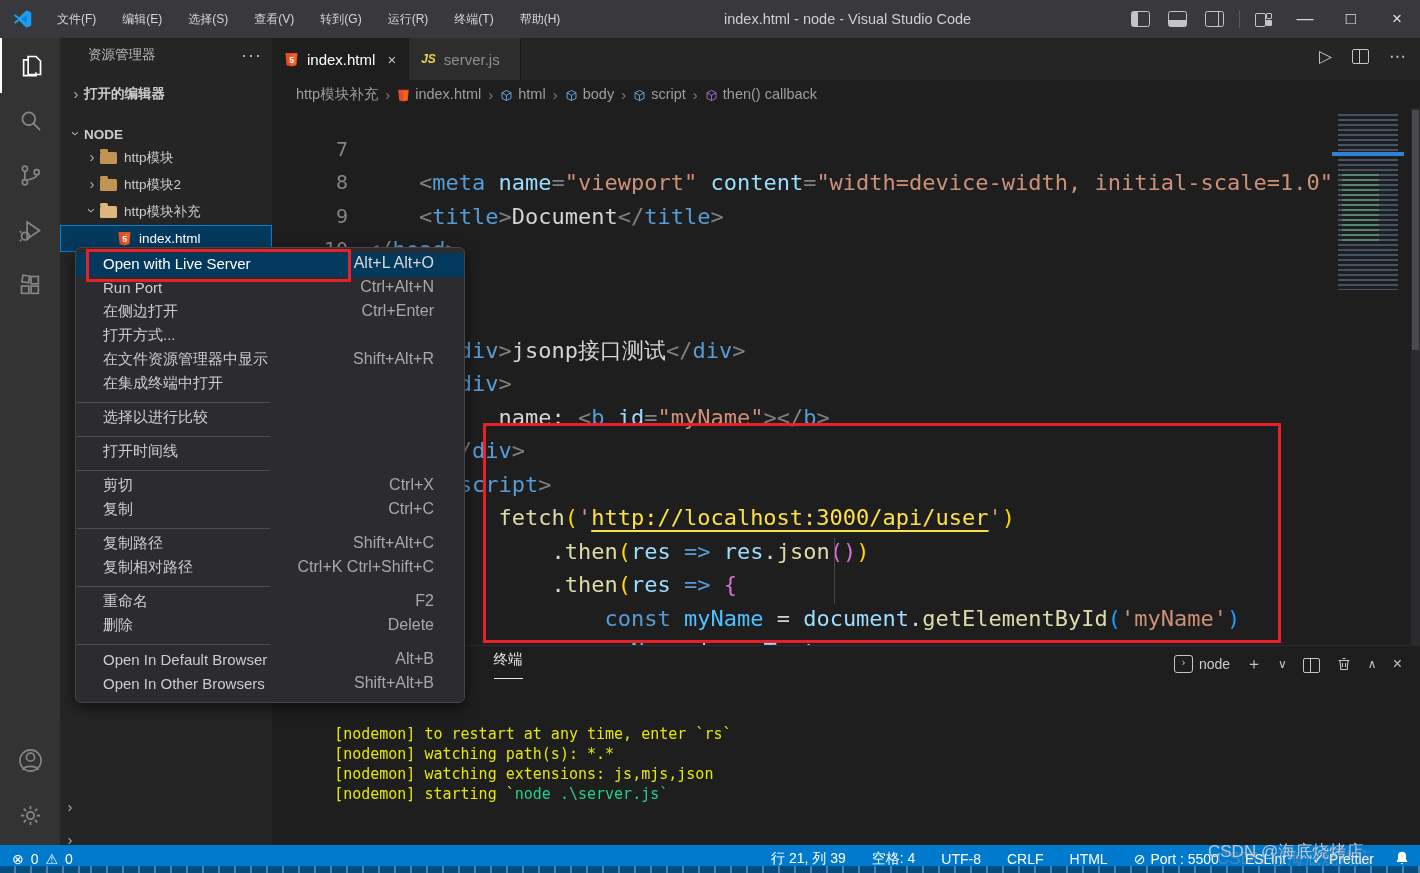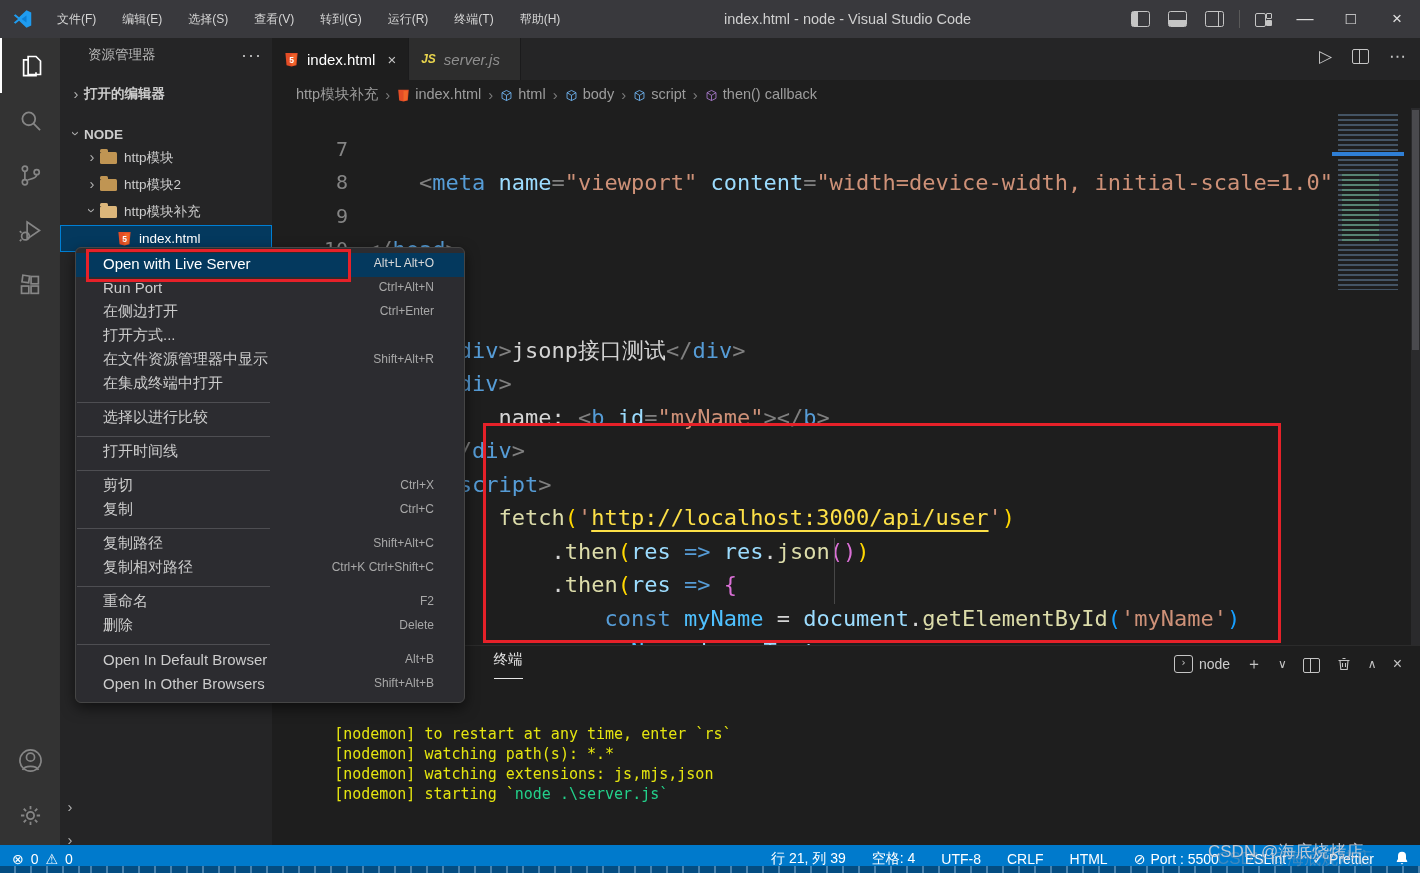--- a/index.html
+++ b/index.html
@@ -48,21 +48,21 @@
   .tree-row.selected{background:#04395e;border:1px solid #007fd4;box-sizing:border-box;color:#ffffff;}
   .html5-ic{width:15px;height:15px;margin-right:7px;flex:none;}
   .sb-bottom-chevs{position:absolute;left:0;width:212px;}
 
   
   .tabbar{left:272px;top:38px;width:1148px;height:42px;background:#252526;display:flex;z-index:3;}
   .tab{height:42px;display:flex;align-items:center;padding:0 12px;font-size:15px;border-right:1px solid #1b1b1c;}
   .tab.active{background:#1e1e1e;color:#ffffff;}
   .tab.inactive{background:#2d2d2d;color:#8f8f8f;}
   .tab .lbl{margin:0 8px;}
-  .tab.inactive .lbl{font-style:italic;}
+  .tab.inactive .lbl{}
   .tab-close{font-size:15px;color:#c5c5c5;margin-left:4px;}
   .js-ic{color:#e8d44d;font-weight:bold;font-size:12px;font-style:italic;}
   .ed-actions{position:absolute;right:14px;top:46px;display:flex;gap:20px;color:#c5c5c5;font-size:17px;z-index:4;}
   .icon-split{width:15px;height:13px;border:1.4px solid #c5c5c5;border-radius:2px;position:relative;margin-top:3px;}
   .icon-split::before{content:"";position:absolute;left:6px;top:0;bottom:0;width:1.4px;background:#c5c5c5;}
 
   
   .breadcrumb{left:272px;top:80px;width:1148px;height:28px;display:flex;align-items:center;
               padding-left:24px;box-sizing:border-box;font-size:14.5px;color:#9d9d9d;background:#1e1e1e;z-index:3;}
   .bc-sep{margin:0 7px;color:#7c7c7c;font-size:15px;}
@@ -110,21 +110,21 @@
   .sb-bell{position:absolute;right:10px;top:5px;}
   .artifact{left:0;top:866px;width:1420px;height:7px;background:rgba(8,40,70,.55);z-index:11;
             background-image:repeating-linear-gradient(90deg,rgba(200,230,255,.35) 0 2px,transparent 2px 16px);
             background-position:90px 0;}
 
   
   .ctx{left:75px;top:247px;width:390px;background:#2c2c30;border:1px solid #454545;border-radius:6px;
        box-shadow:0 5px 14px rgba(0,0,0,.55);padding:5px 0;z-index:40;box-sizing:border-box;}
   .mi{height:20px;display:flex;align-items:center;padding:0 30px 4px 27px;color:#cccccc;font-size:15px;}
   .mi-l{flex:1;white-space:nowrap;}
-  .mi-k{color:#a8a8a8;font-size:12px;white-space:nowrap;}
+  .mi-k{color:#a8a8a8;font-size:16px;white-space:nowrap;}
   .mi.hl{background:#04395e;color:#ffffff;}
   .mi.hl .mi-k{color:#d8d8d8;}
   .mi.sep{height:10px;padding:0 1px;align-items:center;}
   .mi.sep::before{content:"";flex:1;height:1px;background:#4e4e52;}
 
   
   .redbox{border:3px solid #e62129;box-sizing:border-box;z-index:45;}
   .watermark{left:1208px;top:840px;z-index:50;font-size:17px;color:rgba(205,205,212,.92);
              text-shadow:9px 7px 0 rgba(160,160,172,.40);white-space:nowrap;}
 </style>
@@ -327,20 +327,21 @@
   </div>
 
   <div class="abs editor">
     <div class="lines">
         <div class="line">
     <span class="ln">7</span>
     <span class="ct"><span class="c-t">    </span><span class="c-p">&lt;</span><span class="c-tag">meta</span><span class="c-t"> </span><span class="c-attr">name</span><span class="c-p">=</span><span class="c-str">"viewport"</span><span class="c-t"> </span><span class="c-attr">content</span><span class="c-p">=</span><span class="c-str">"width=device-width, initial-scale=1.0"</span><span class="c-p">&gt;</span></span>
   </div>
         <div class="line">
     <span class="ln">8</span>
+    <span class="ct"><span class="c-t">    </span><span class="c-p">&lt;</span><span class="c-tag">title</span><span class="c-p">&gt;</span><span class="c-t">Document</span><span class="c-p">&lt;/</span><span class="c-tag">title</span><span class="c-p">&gt;</span></span>
   </div>
         <div class="line">
     <span class="ln">9</span>
     <span class="ct"><span class="c-p">&lt;/</span><span class="c-tag">head</span><span class="c-p">&gt;</span></span>
   </div>
         <div class="line">
     <span class="ln">10</span>
     <span class="ct"></span>
   </div>
         <div class="line">

